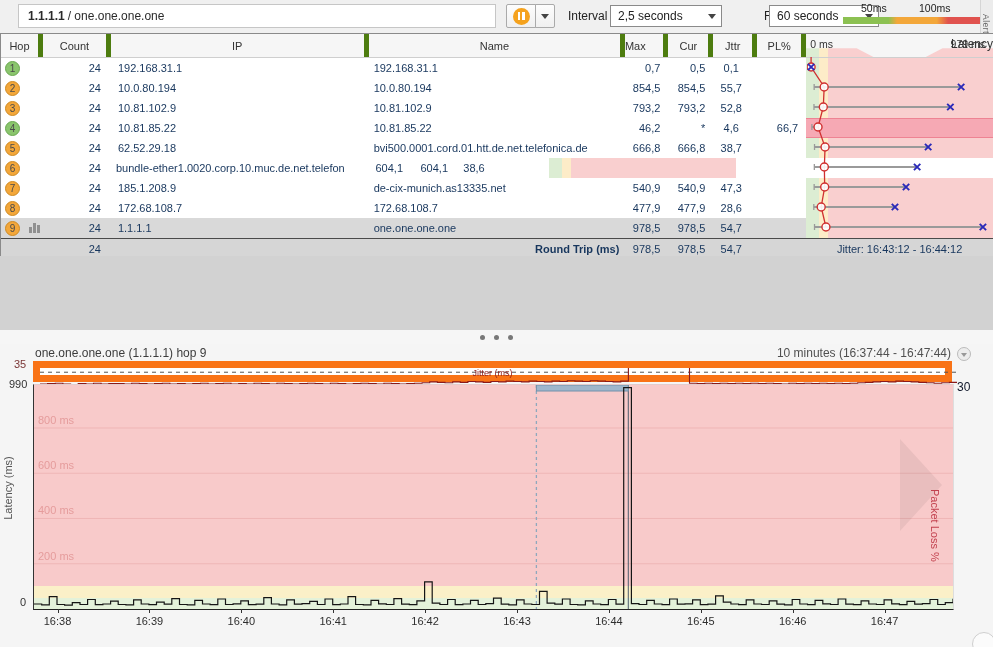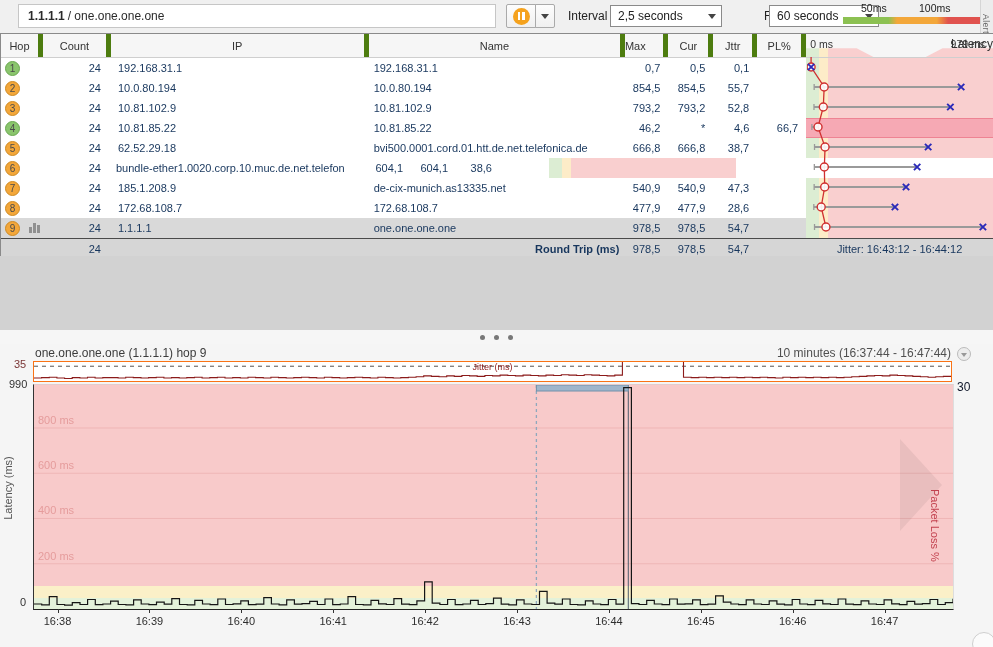--- a/index.html
+++ b/index.html
@@ -49,21 +49,21 @@
   .thead{display:flex;height:23px;background:#f6f6f6;border-bottom:1px solid #cfcfcf;font-size:11px;color:#333;}
   .th{display:flex;align-items:center;justify-content:center;border-right:5px solid #4d7c0f;box-sizing:border-box;}
   .trow{display:flex;height:20px;font-size:11px;color:#17365d;background:#fff;align-items:center;}
   .trow.selected{background:#d9d9d9;}
   .c-hop{width:42px;display:flex;align-items:center;box-sizing:border-box;padding-left:4px;}
   .c-count{width:68px;text-align:right;box-sizing:border-box;padding-right:10px;}
   .c-ip{width:258px;box-sizing:border-box;padding-left:7px;}
   .c-name{width:257px;box-sizing:border-box;padding-left:5px;}
   .c-max{width:43px;text-align:right;box-sizing:border-box;padding-right:8px;}
   .c-cur{width:45px;text-align:right;box-sizing:border-box;padding-right:8px;}
-  .c-jttr{width:44px;text-align:right;box-sizing:border-box;padding-right:8px;}
+  .c-jttr{width:44px;text-align:center;box-sizing:border-box;padding-right:8px;}
   .c-pl{width:49px;text-align:right;box-sizing:border-box;padding-right:8px;}
   .c-lat{width:187px;height:100%;box-sizing:border-box;position:relative;}
   .lat-strips{background:linear-gradient(to right,#dcedd3 0px,#dcedd3 13px,#fdecc8 13px,#fdecc8 22px,#f9cfcf 22px,#f9cfcf 100%);}
   .lat-loss{position:absolute;inset:0;background:#f6a9b4;border-top:1px solid #ee8393;border-bottom:1px solid #ee8393;box-sizing:border-box;}
   .badge{
     width:15px;height:15px;border-radius:50%;display:flex;align-items:center;justify-content:center;
     font-size:10px;color:#4a4a4a;box-sizing:border-box;flex:none;
   }
   .badge.green{background:#8ac56d;border:1px solid #6aa84f;}
   .badge.orange{background:#f3a73a;border:1px solid #cf8a22;}
@@ -89,21 +89,21 @@
   .splitter i{width:5px;height:5px;border-radius:50%;background:#787878;display:block;}
   
   .panel{position:absolute;left:0;top:344px;width:993px;height:303px;background:#f5f5f5;}
   .panel-h-left{position:absolute;left:35px;top:2px;font-size:12px;color:#3c3c3c;}
   .panel-h-right{position:absolute;right:42px;top:2px;font-size:12px;color:#505050;}
   .chev-circle{
     position:absolute;right:22px;top:3px;width:14px;height:14px;border-radius:50%;
     border:1px solid #bbb;background:#ededed;display:flex;align-items:center;justify-content:center;box-sizing:border-box;
   }
   .chev-circle i{width:0;height:0;border-left:3.5px solid transparent;border-right:3.5px solid transparent;border-top:4px solid #999;margin-top:1px;}
-  .jitter-wrap{position:absolute;left:33px;top:17px;width:919px;height:21px;background:#fff;border:1px solid #f97316;box-sizing:border-box;}
+  .jitter-wrap{position:absolute;left:33px;top:17px;width:919px;height:21px;background:#fff;border:7px solid #f97316;box-sizing:border-box;}
   .jitter-label{position:absolute;left:0;right:0;top:0;text-align:center;font-size:9px;color:#8b1a1a;z-index:3;}
   .jit-35{position:absolute;left:14px;top:14px;font-size:11px;color:#7a3535;}
   .lat-990{position:absolute;left:9px;top:34px;font-size:11px;color:#333;}
   .lat-0{position:absolute;left:20px;top:252px;font-size:11px;color:#333;}
   .y-label{
     position:absolute;left:-31px;top:138px;font-size:11px;color:#555;transform:rotate(-90deg);white-space:nowrap;
   }
   .pl-30{position:absolute;left:957px;top:36px;font-size:12px;color:#0f172a;}
   .pl-label{
     position:absolute;left:929px;top:145px;font-size:11px;color:#c2414e;writing-mode:vertical-rl;white-space:nowrap;z-index:3;

